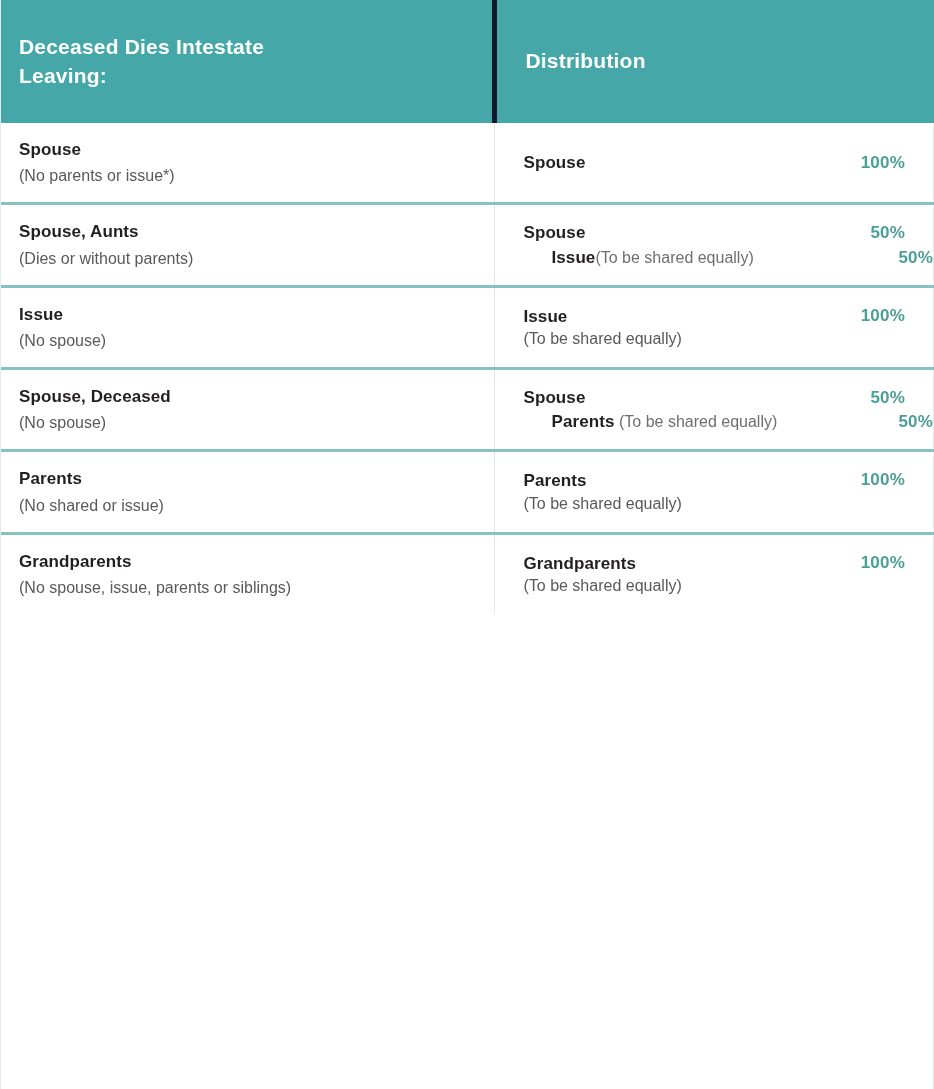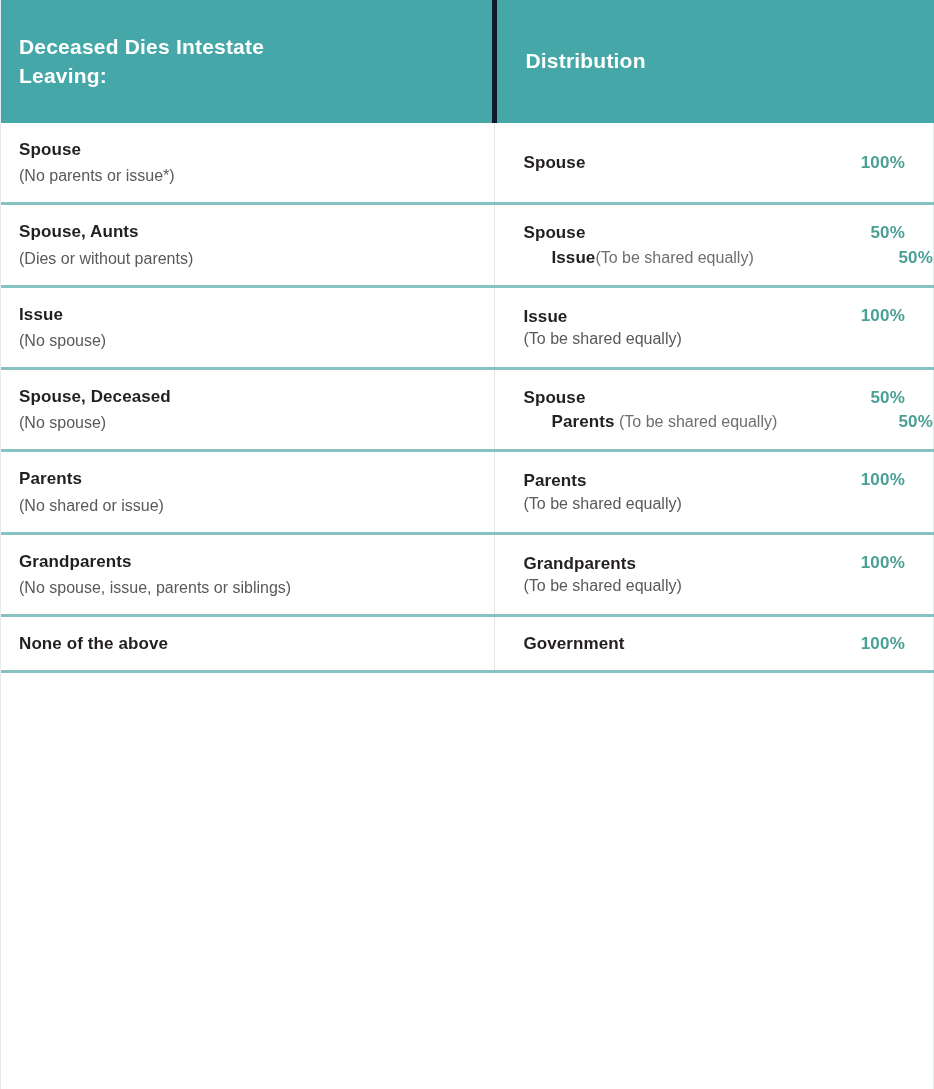--- a/index.html
+++ b/index.html
@@ -243,28 +243,15 @@
           <td class="cell col-right">
             <div class="dist-line stacked">
               <div class="dist-labels">
                 <div><span class="dist-name">Grandparents</span></div>
                 <div class="dist-note">(To be shared equally)</div>
               </div>
               <div class="dist-pct">100%</div>
             </div>
           </td>
         </tr>
-        <tr class="data-row last-row">
-          <td class="cell col-left">
-            <div class="cond-title">None of the above</div>
-          </td>
-          <td class="cell col-right">
-            <div class="dist-line">
-              <div class="dist-labels">
-                <div><span class="dist-name">Government</span></div>
-              </div>
-              <div class="dist-pct">100%</div>
-            </div>
-          </td>
-        </tr>
       </tbody>
   </table>
 </div>
 
 </body></html>

